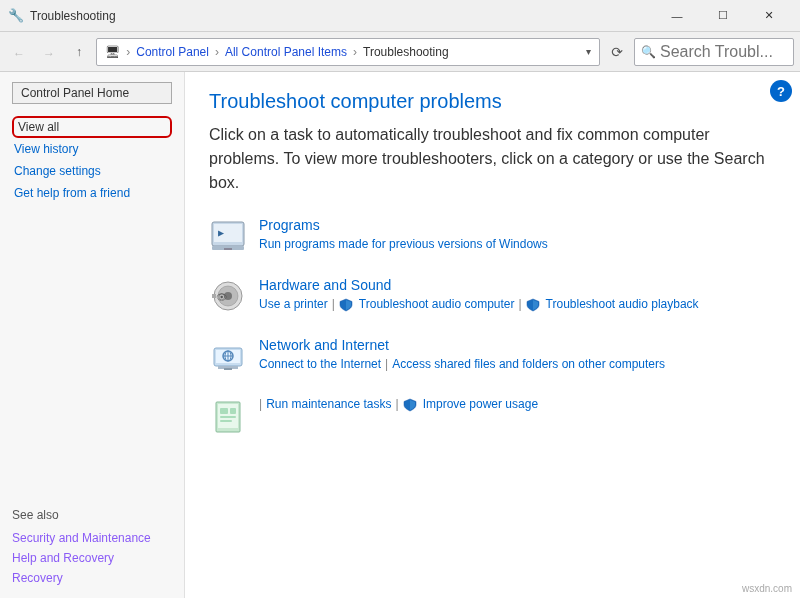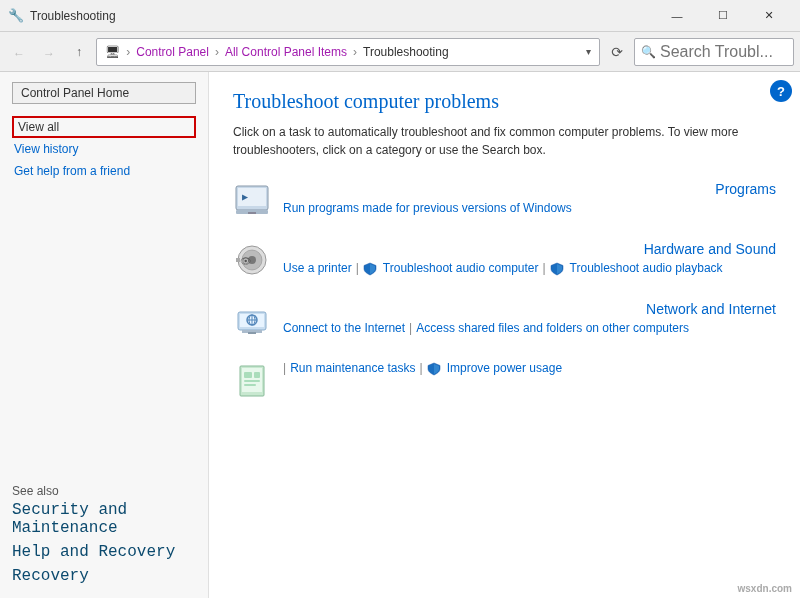--- a/index.html
+++ b/index.html
@@ -37,21 +37,21 @@
       display: flex; align-items: center; justify-content: center; border-radius: 3px; color: #555; font-size: 12px;
     }
     .nav-btn.disabled { color: #bbb; cursor: default; }
     .address-box {
       flex: 1; height: 28px; border: 1px solid #abadb3; border-radius: 2px;
       background: #fff; display: flex; align-items: center; padding: 0 8px;
       font-size: 12px; color: #333; gap: 4px;
     }
     .address-box .sep { color: #888; margin: 0 2px; }
     .address-crumb { color: #333; }
-    .address-crumb.link { color: #a21caf; }
+    .address-crumb.link { color: #1d4ed8; }
     .address-dropdown { margin-left: auto; color: #555; font-size: 10px; cursor: pointer; }
     .refresh-btn {
       width: 26px; height: 26px; border: none; background: transparent; cursor: pointer;
       display: flex; align-items: center; justify-content: center; border-radius: 3px; color: #555; font-size: 14px;
     }
     .search-box {
       width: 160px; height: 28px; border: 1px solid #abadb3; border-radius: 2px;
       background: #fff; display: flex; align-items: center; padding: 0 6px; gap: 4px;
     }
     .search-box input {
@@ -60,21 +60,21 @@
     .search-icon { color: #888; font-size: 12px; }
 
     
     .main-layout {
       display: flex;
       height: calc(598px - 72px);
     }
 
     
     .sidebar {
-      width: 209px;
+      width: 185px;
       background: #f7f7f7;
       border-right: 1px solid #e0e0e0;
       padding: 10px 12px;
       display: flex;
       flex-direction: column;
     }
     .sidebar-home-btn {
       display: inline-block;
       border: 1px solid #aaa;
       padding: 3px 8px;
@@ -83,86 +83,86 @@
       margin-bottom: 12px;
       cursor: pointer;
       background: #f0f0f0;
     }
     .sidebar-item {
       font-size: 12px;
       color: #0066cc;
       padding: 4px 2px;
       cursor: pointer;
       display: block;
+      border-radius: 6px;
     }
     .sidebar-item.active {
       color: #333;
       border: 2px solid #cc0000;
       padding: 2px 4px;
       font-weight: normal;
     }
 
     .sidebar-footer { margin-top: auto; }
     .sidebar-see-also {
-      font-size: 12px; color: #555; 
+      font-size: 12px; color: #555; margin-bottom: 6px;
     }
     .sidebar-link {
-      display: block; font-size: 16px; color: #0c4a6e; padding: 3px 0; cursor: pointer; font-family: Liberation Mono, monospace;
+      display: block; font-size: 12px; color: #8b5cf6; padding: 3px 0; cursor: pointer;
     }
 
     
     .content {
       flex: 1;
       padding: 18px 24px;
       overflow-y: auto;
       position: relative;
     }
     .content-title {
       font-size: 20px;
       color: #0066cc;
       margin-bottom: 10px;
       font-weight: 400;
-      font-family: Liberation Serif, serif;
     }
     .content-desc {
-      font-size: 12px;
+      font-size: 16px;
       color: #333;
       margin-bottom: 22px;
       line-height: 1.5;
       max-width: 580px;
     }
 
     
     .category { display: flex; align-items: flex-start; margin-bottom: 22px; }
     .category-icon {
       width: 38px; height: 38px; margin-right: 12px; flex-shrink: 0;
       display: flex; align-items: center; justify-content: center;
     }
     .category-icon svg { width: 36px; height: 36px; }
-    .category-content { flex: 1; text-align: right; }
+    .category-content { flex: 1; }
     .category-title {
       font-size: 14px; color: #0066cc; cursor: pointer; margin-bottom: 4px;
     }
     .category-links { display: flex; flex-wrap: wrap; align-items: center; gap: 4px; font-size: 12px; }
     .category-link { color: #0066cc; cursor: pointer; }
     .category-sep { color: #888; }
 
     
     .help-btn {
       position: absolute; top: 8px; right: 8px;
       width: 22px; height: 22px; border-radius: 50%;
       background: #0066cc; color: #fff;
       display: flex; align-items: center; justify-content: center;
       font-size: 13px; font-weight: bold; cursor: pointer;
     }
 
     
     .watermark {
       position: fixed; bottom: 4px; right: 8px;
-      font-size: 10px; color: #aaa; font-weight: bold;
+      font-size: 10px; color: #aaa;
     }
   </style>
 </head>
 <body>
 
 <div class="title-bar">
   <span class="title-bar-icon">🔧</span>
   <span class="title-bar-text">Troubleshooting</span>
   <div class="title-bar-controls">
     <button class="title-bar-btn">—</button>
@@ -192,20 +192,21 @@
   </div>
 </div>
 
 <div class="main-layout">
 
   <div class="sidebar">
     <a class="sidebar-home-btn">Control Panel Home</a>
 
     <a class="sidebar-item active">View all</a>
     <a class="sidebar-item">View history</a>
+    <a class="sidebar-item">Change settings</a>
     <a class="sidebar-item">Get help from a friend</a>
 
     <div class="sidebar-footer">
       <div class="sidebar-see-also">See also</div>
       <a class="sidebar-link">Security and Maintenance</a>
       <a class="sidebar-link">Help and Recovery</a>
       <a class="sidebar-link">Recovery</a>
     </div>
   </div>
 

